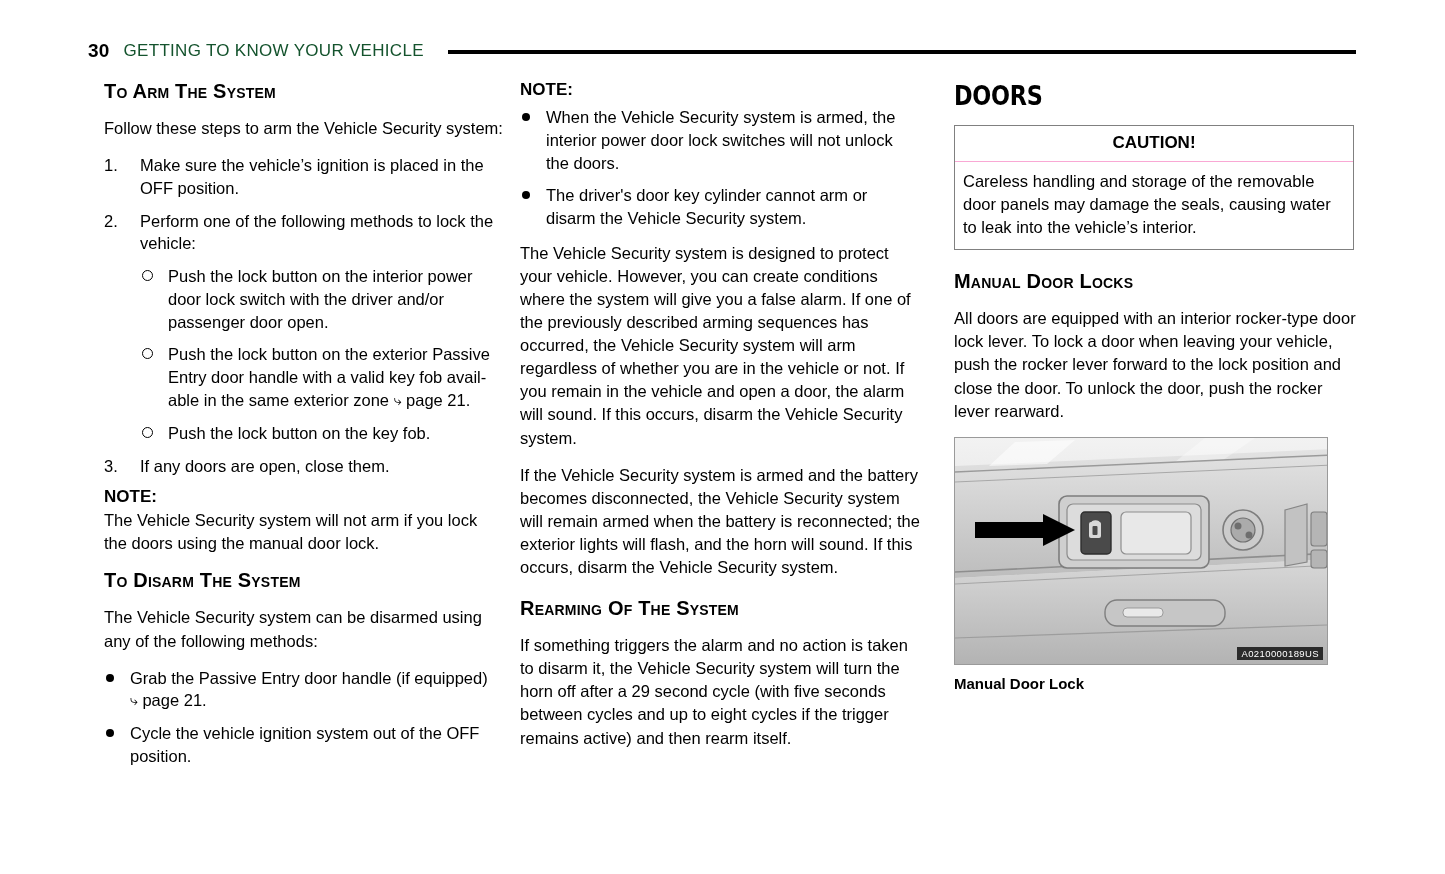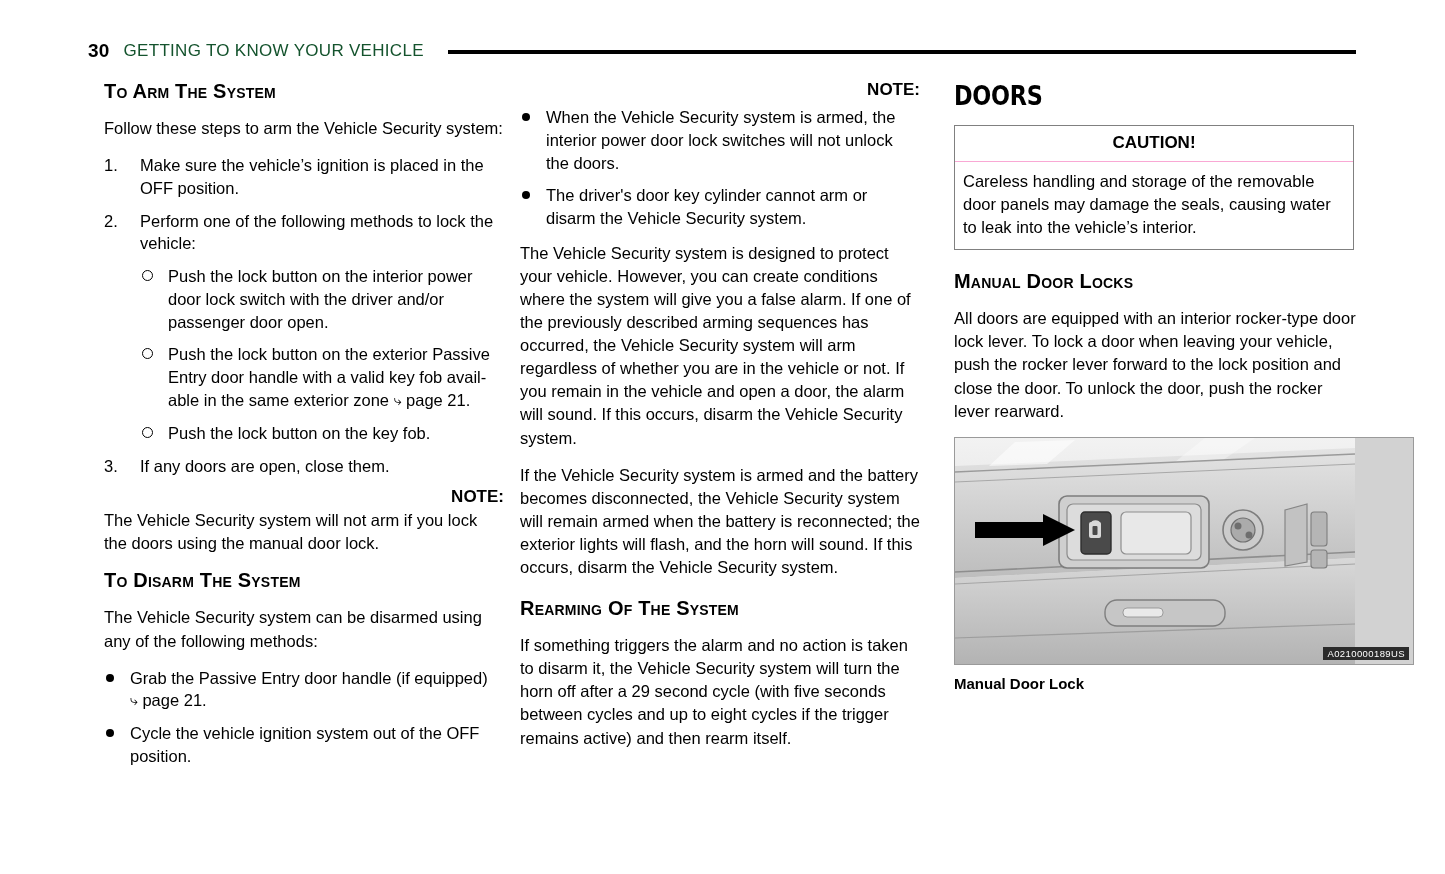--- a/index.html
+++ b/index.html
@@ -86,21 +86,20 @@
   p.body {
     margin: 0 0 14px 0;
     font-size: 16.5px;
     line-height: 1.40;
   }
 
   .note-label {
     margin: 0 0 2px 0;
     font-size: 17px;
     font-weight: bold;
-    text-align: right;
   }
 
   
   ol.numlist {
     margin: 0 0 6px 0;
     padding: 0;
     list-style: none;
   }
   ol.numlist > li {
     position: relative;
@@ -190,21 +189,21 @@
     line-height: 1.40;
     padding: 8px 8px 10px 8px;
   }
 
   
   .figure {
     width: 402px;
     margin-top: 4px;
   }
   .fig-frame {
-    width: 460px;
+    width: 374px;
     height: 228px;
     border: 1px solid #9a9a9a;
     box-sizing: border-box;
     position: relative;
     overflow: hidden;
     background: #d2d2d2;
   }
   .fig-caption {
     text-align: left;
     font-size: 15px;

